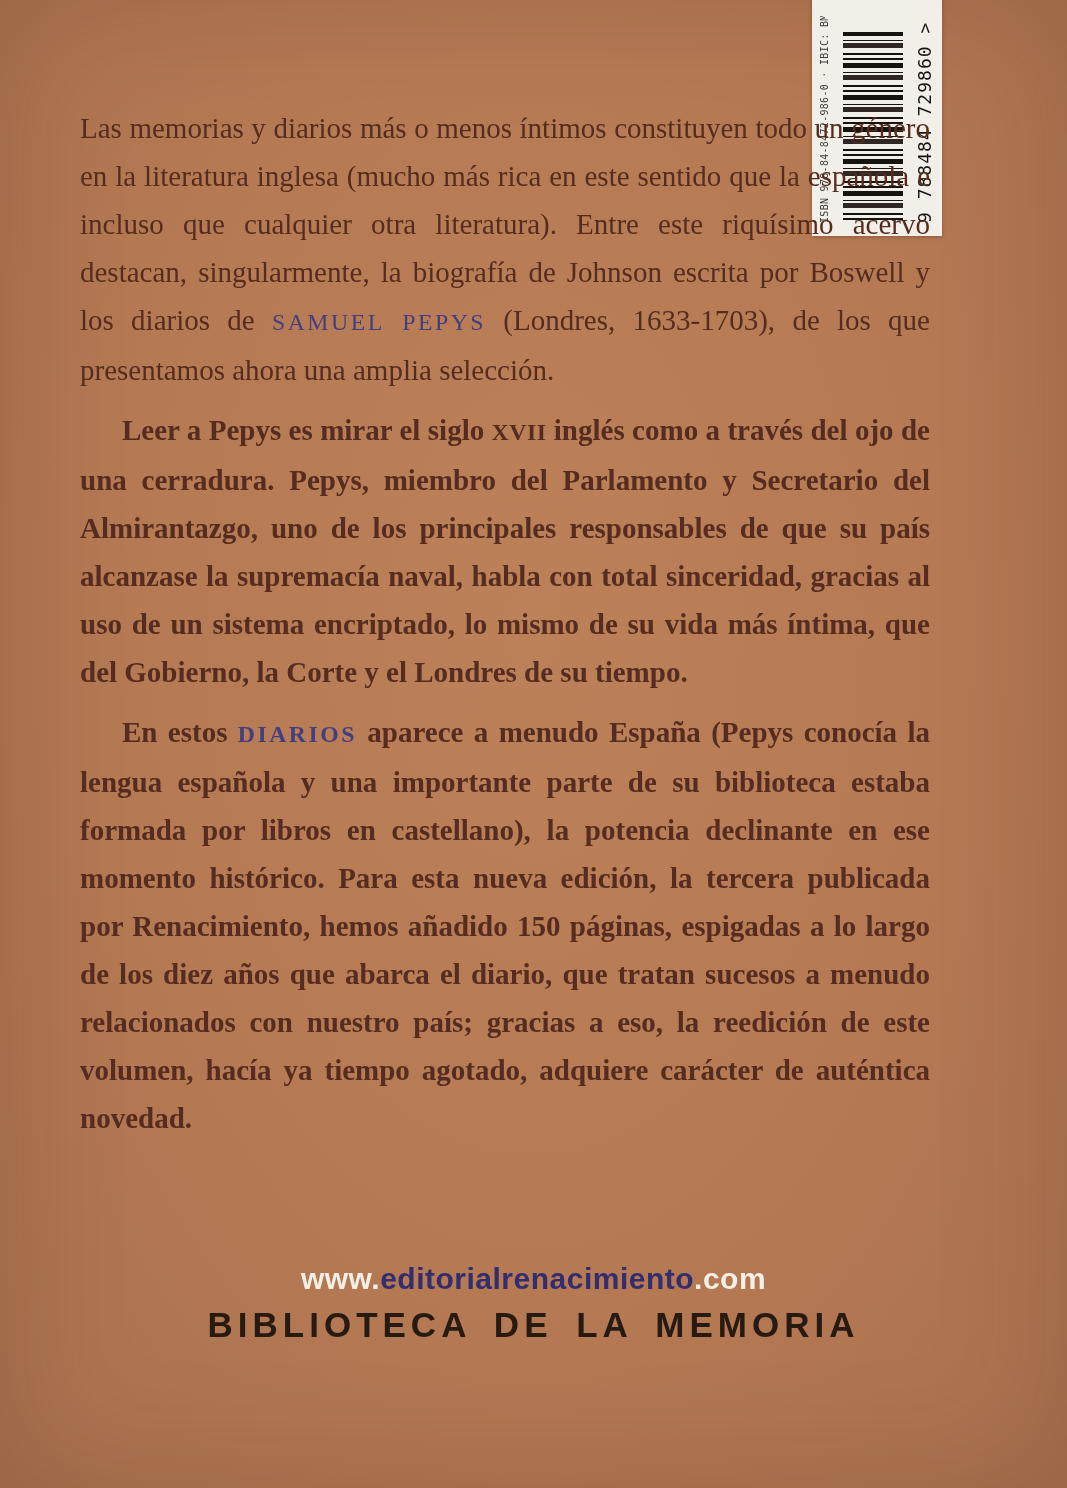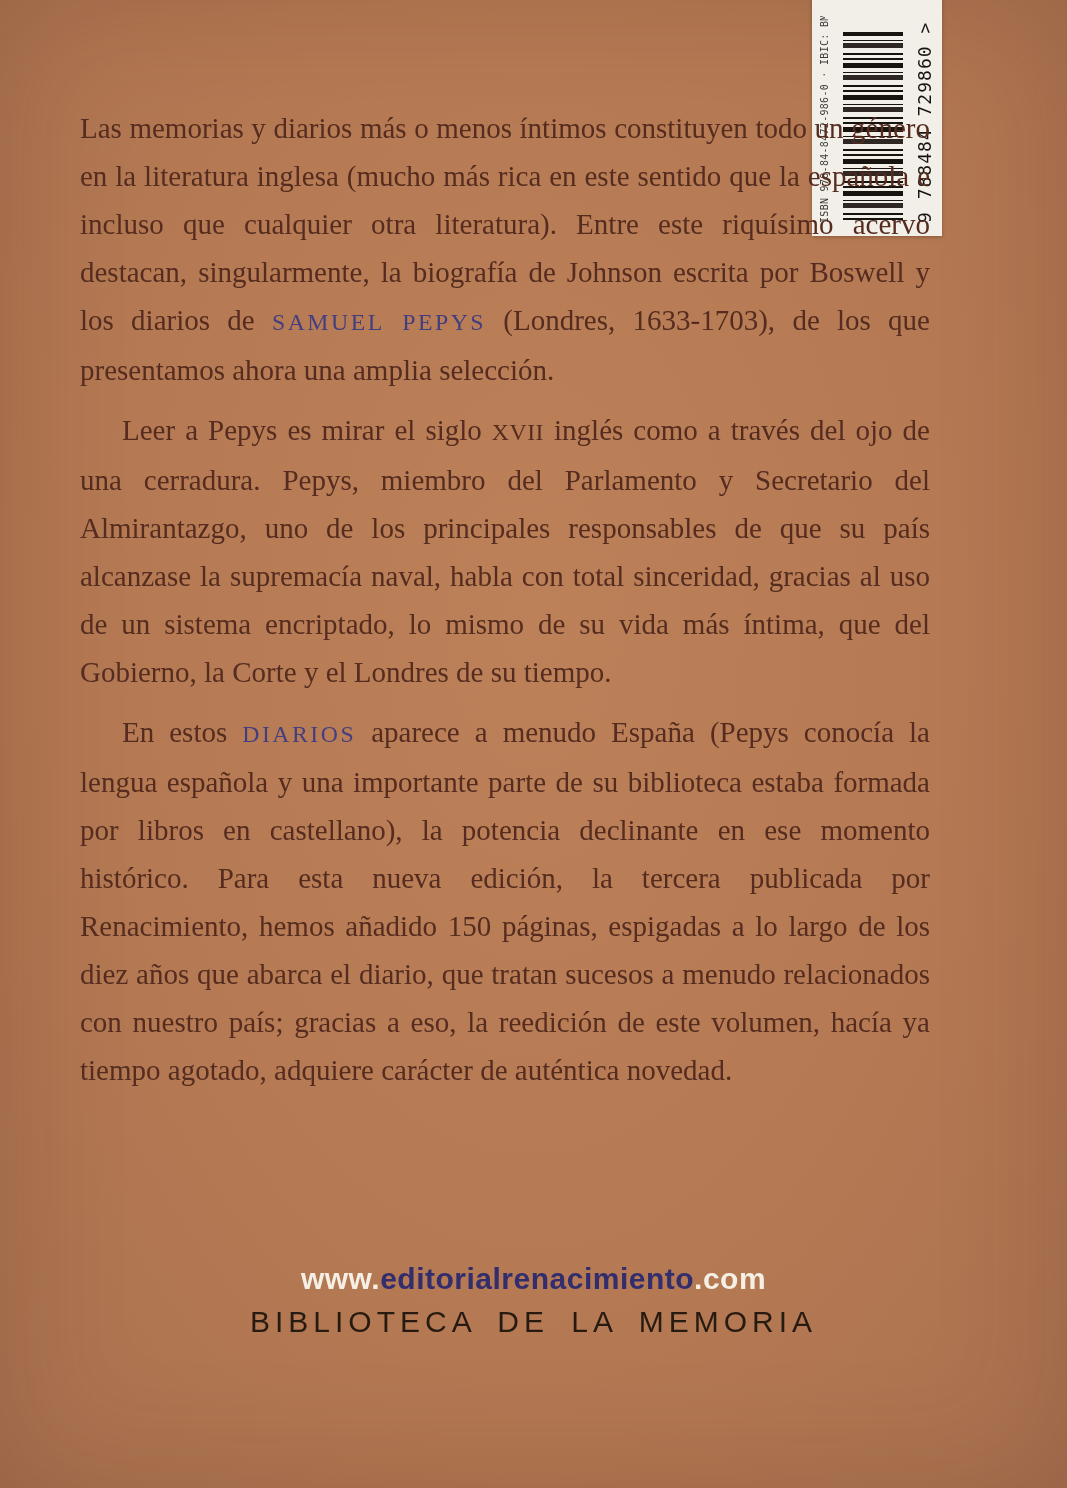--- a/index.html
+++ b/index.html
@@ -49,36 +49,36 @@
     white-space:nowrap;
   }
 
   
   .body-text{
     position:absolute;left:68px;top:92px;width:874px;
     color:var(--ink-color,#552c1f);
     font-size:29px;line-height:48px;
   }
   .para{margin:12px;text-align:justify;}
-  .para.indent{text-indent:42px;}
+  .para.indent{text-indent:42px;font-weight:bold;}
   .sc-blue{
     color:var(--accent-blue,#433e7f);
     font-size:.82em;letter-spacing:2.5px;
   }
   .sc{font-size:.82em;letter-spacing:.5px;}
 
   
   .footer{position:absolute;left:0;width:100%;top:1262px;text-align:center;
     font-family:"Liberation Sans", sans-serif;}
   .url{font-size:30px;font-weight:bold;letter-spacing:.5px;}
   .url-white{color:var(--light-text,#f5efe5);}
   .url-blue{color:var(--url-blue,#322d6d);}
   .collection{
     margin-top:9px;
-    font-size:30px;font-weight:normal;
+    font-size:35px;font-weight:bold;
     letter-spacing:5px;word-spacing:9px;
     color:var(--title-ink,#271a10);
   }
 </style>
 </head>
 <body>
 
 <div class="cover">
 
   <div class="barcode-label">

